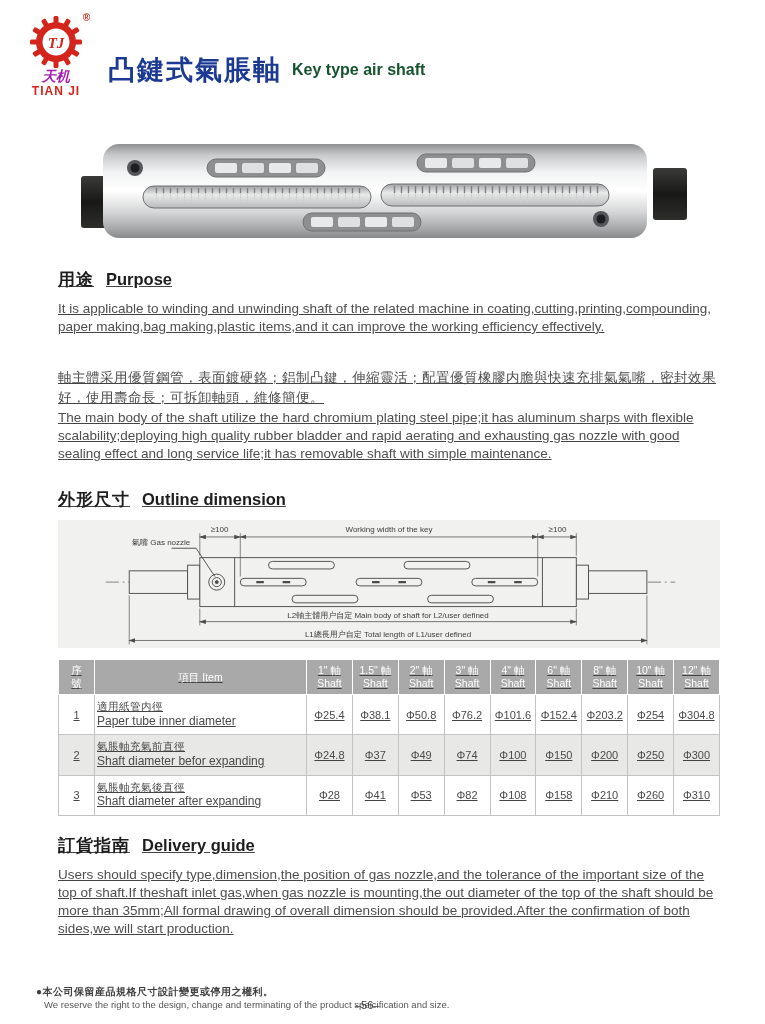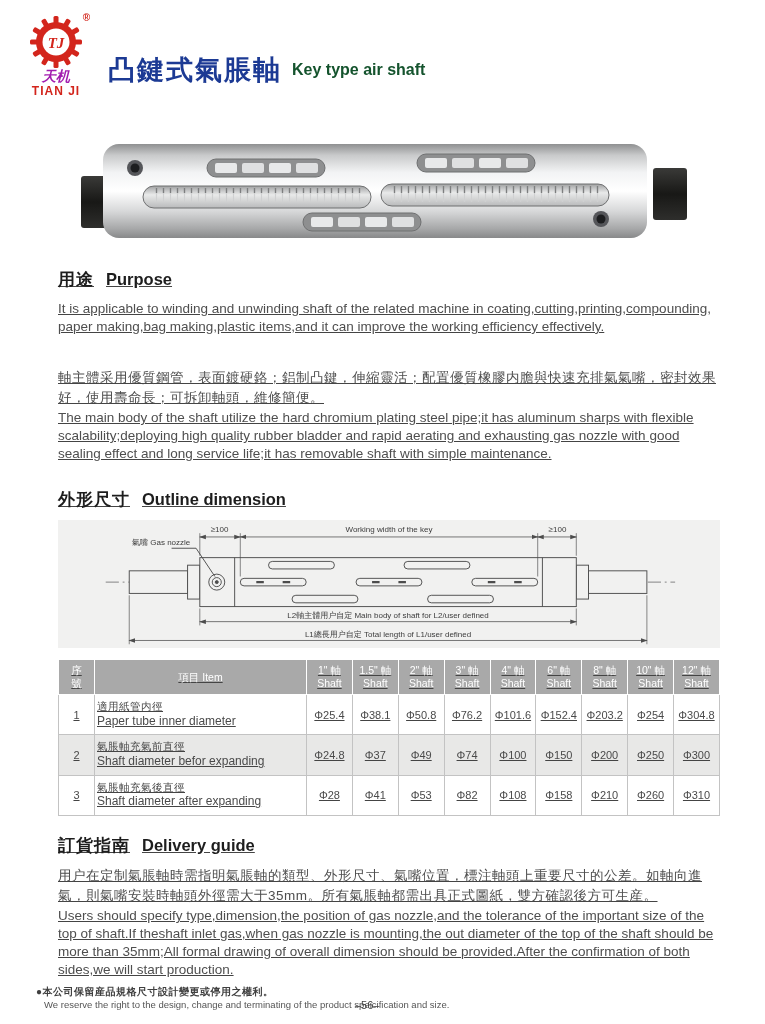--- a/index.html
+++ b/index.html
@@ -336,21 +336,20 @@
           </tr>
         </tbody>
     </table>
   </div>
 
   <div class="section" style="top:834px;">
     <div class="sec-heading">
       <span class="zh">訂貨指南</span>
       <span class="en">Delivery guide</span>
     </div>
-    <div class="body-zh">用户在定制氣脹軸時需指明氣脹軸的類型、外形尺寸、氣嘴位置，標注軸頭上重要尺寸的公差。如軸向進氣，則氣嘴安裝時軸頭外徑需大于35mm。所有氣脹軸都需出具正式圖紙，雙方確認後方可生産。</div>
     <div class="body-en">Users should specify type,dimension,the position of gas nozzle,and the tolerance of the important size of the top of shaft.If theshaft inlet gas,when gas nozzle is mounting,the out diameter of the top of the shaft should be more than 35mm;All formal drawing of overall dimension should be provided.After the confirmation of both sides,we will start production.</div>
   </div>
 
   <div class="footer">
     <div class="f-zh">●本公司保留産品規格尺寸設計變更或停用之權利。</div>
     <div class="f-en">We reserve the right to the design, change and terminating of the product speicification and size.</div>
   </div>
   <div class="page-num">–56–</div>
 
 </div>

